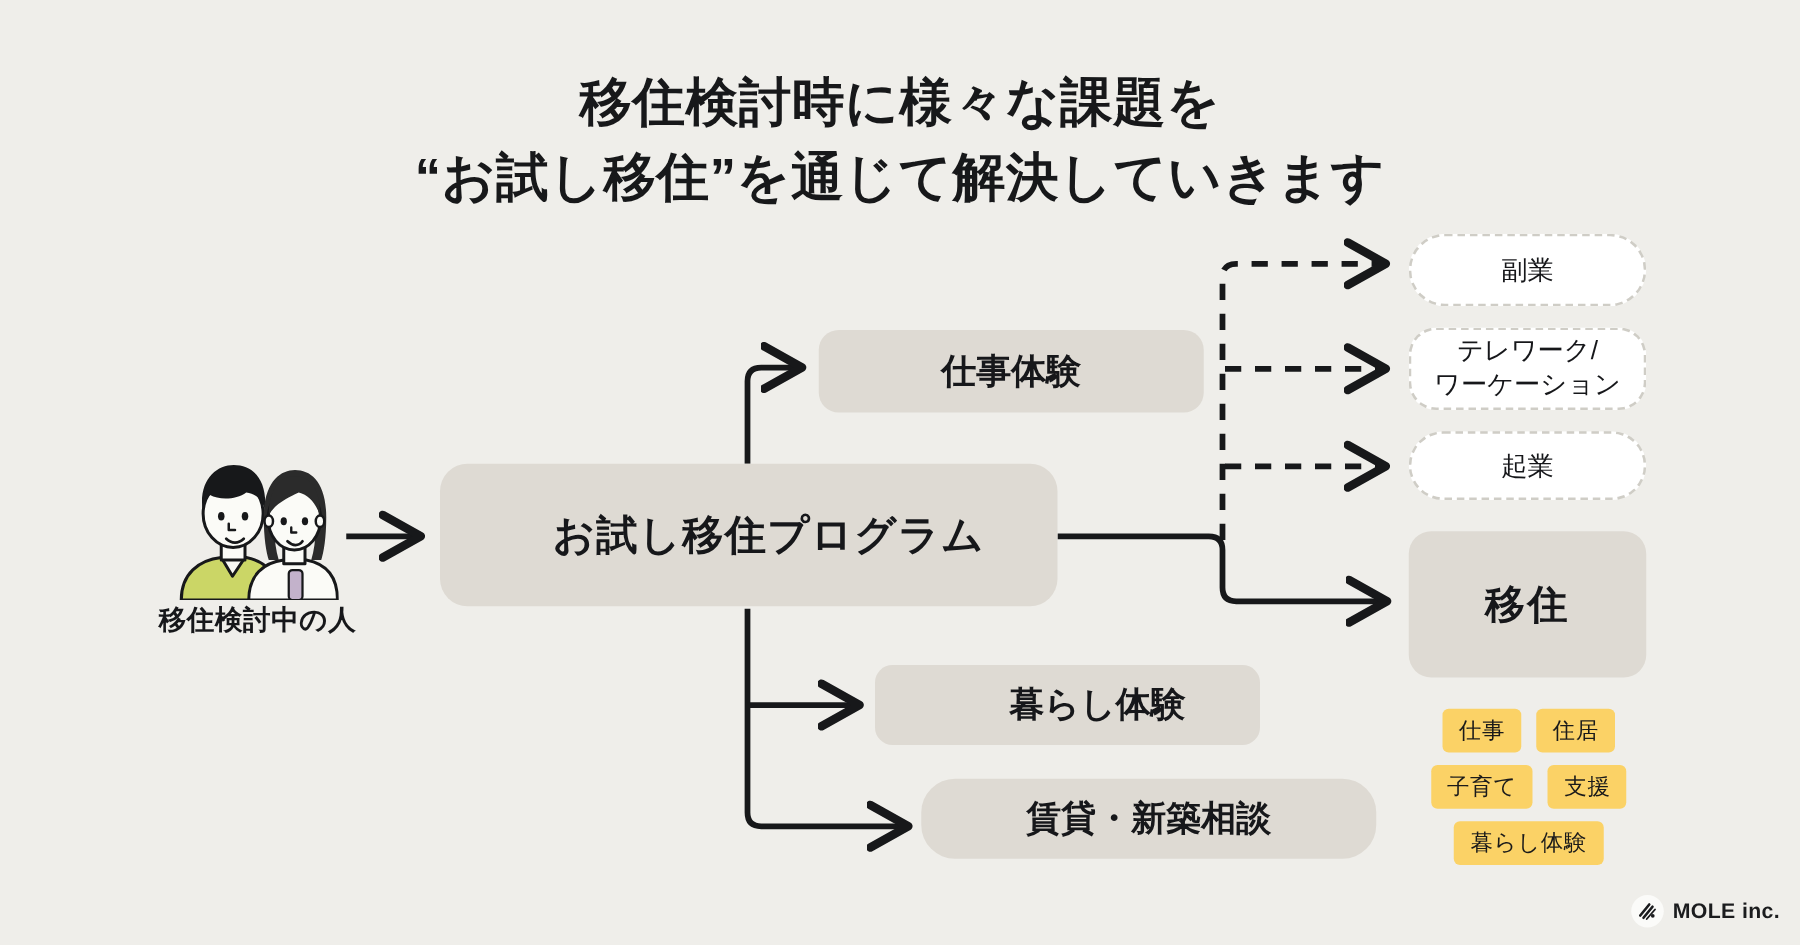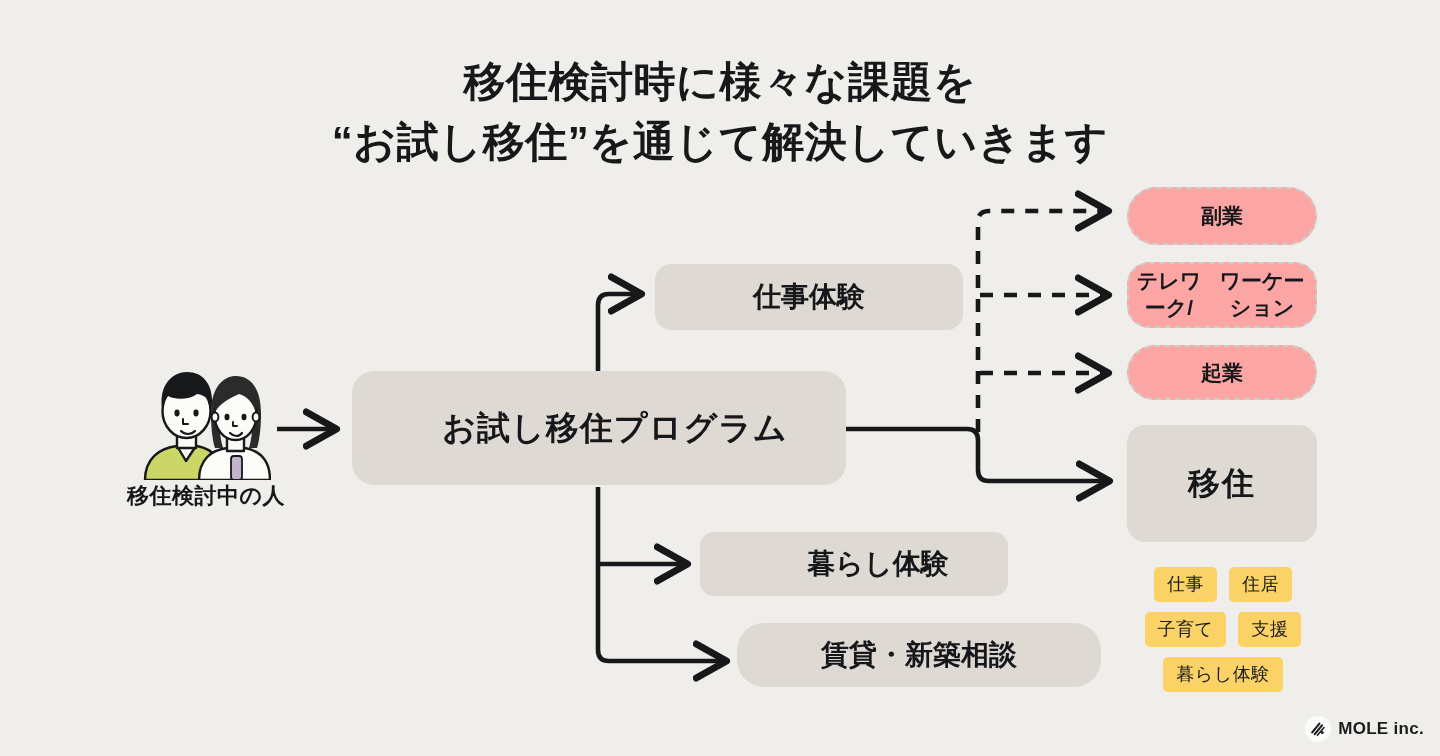--- a/index.html
+++ b/index.html
@@ -51,24 +51,24 @@
     justify-content: center;
     text-align: center;
     color: #16171a;
     font-weight: 700;
   }
   .node.grey {
     background: #dedad3;
     border-radius: 18px;
   }
   .node.pill {
-    background: #fca5a5;
+    background: #ffffff;
     border: 2px dashed #cfcdc6;
     border-radius: 999px;
-    font-weight: 700;
+    font-weight: 400;
   }
 
   #node-program {
     left: 352px; top: 371px;
     width: 494px; height: 114px;
     font-size: 33px;
     border-radius: 22px;
     letter-spacing: 1px;
     padding-left: 32px;
   }
@@ -94,21 +94,21 @@
   #node-sidejob {
     left: 1127px; top: 187px;
     width: 190px; height: 58px;
     font-size: 21px;
   }
   #node-telework {
     left: 1127px; top: 262px;
     width: 190px; height: 66px;
     font-size: 21px;
     line-height: 1.28;
-    flex-direction: row;
+    flex-direction: column;
     border-radius: 22px;
   }
   #node-startup {
     left: 1127px; top: 345px;
     width: 190px; height: 55px;
     font-size: 21px;
   }
   #node-iju {
     left: 1127px; top: 425px;
     width: 190px; height: 117px;

